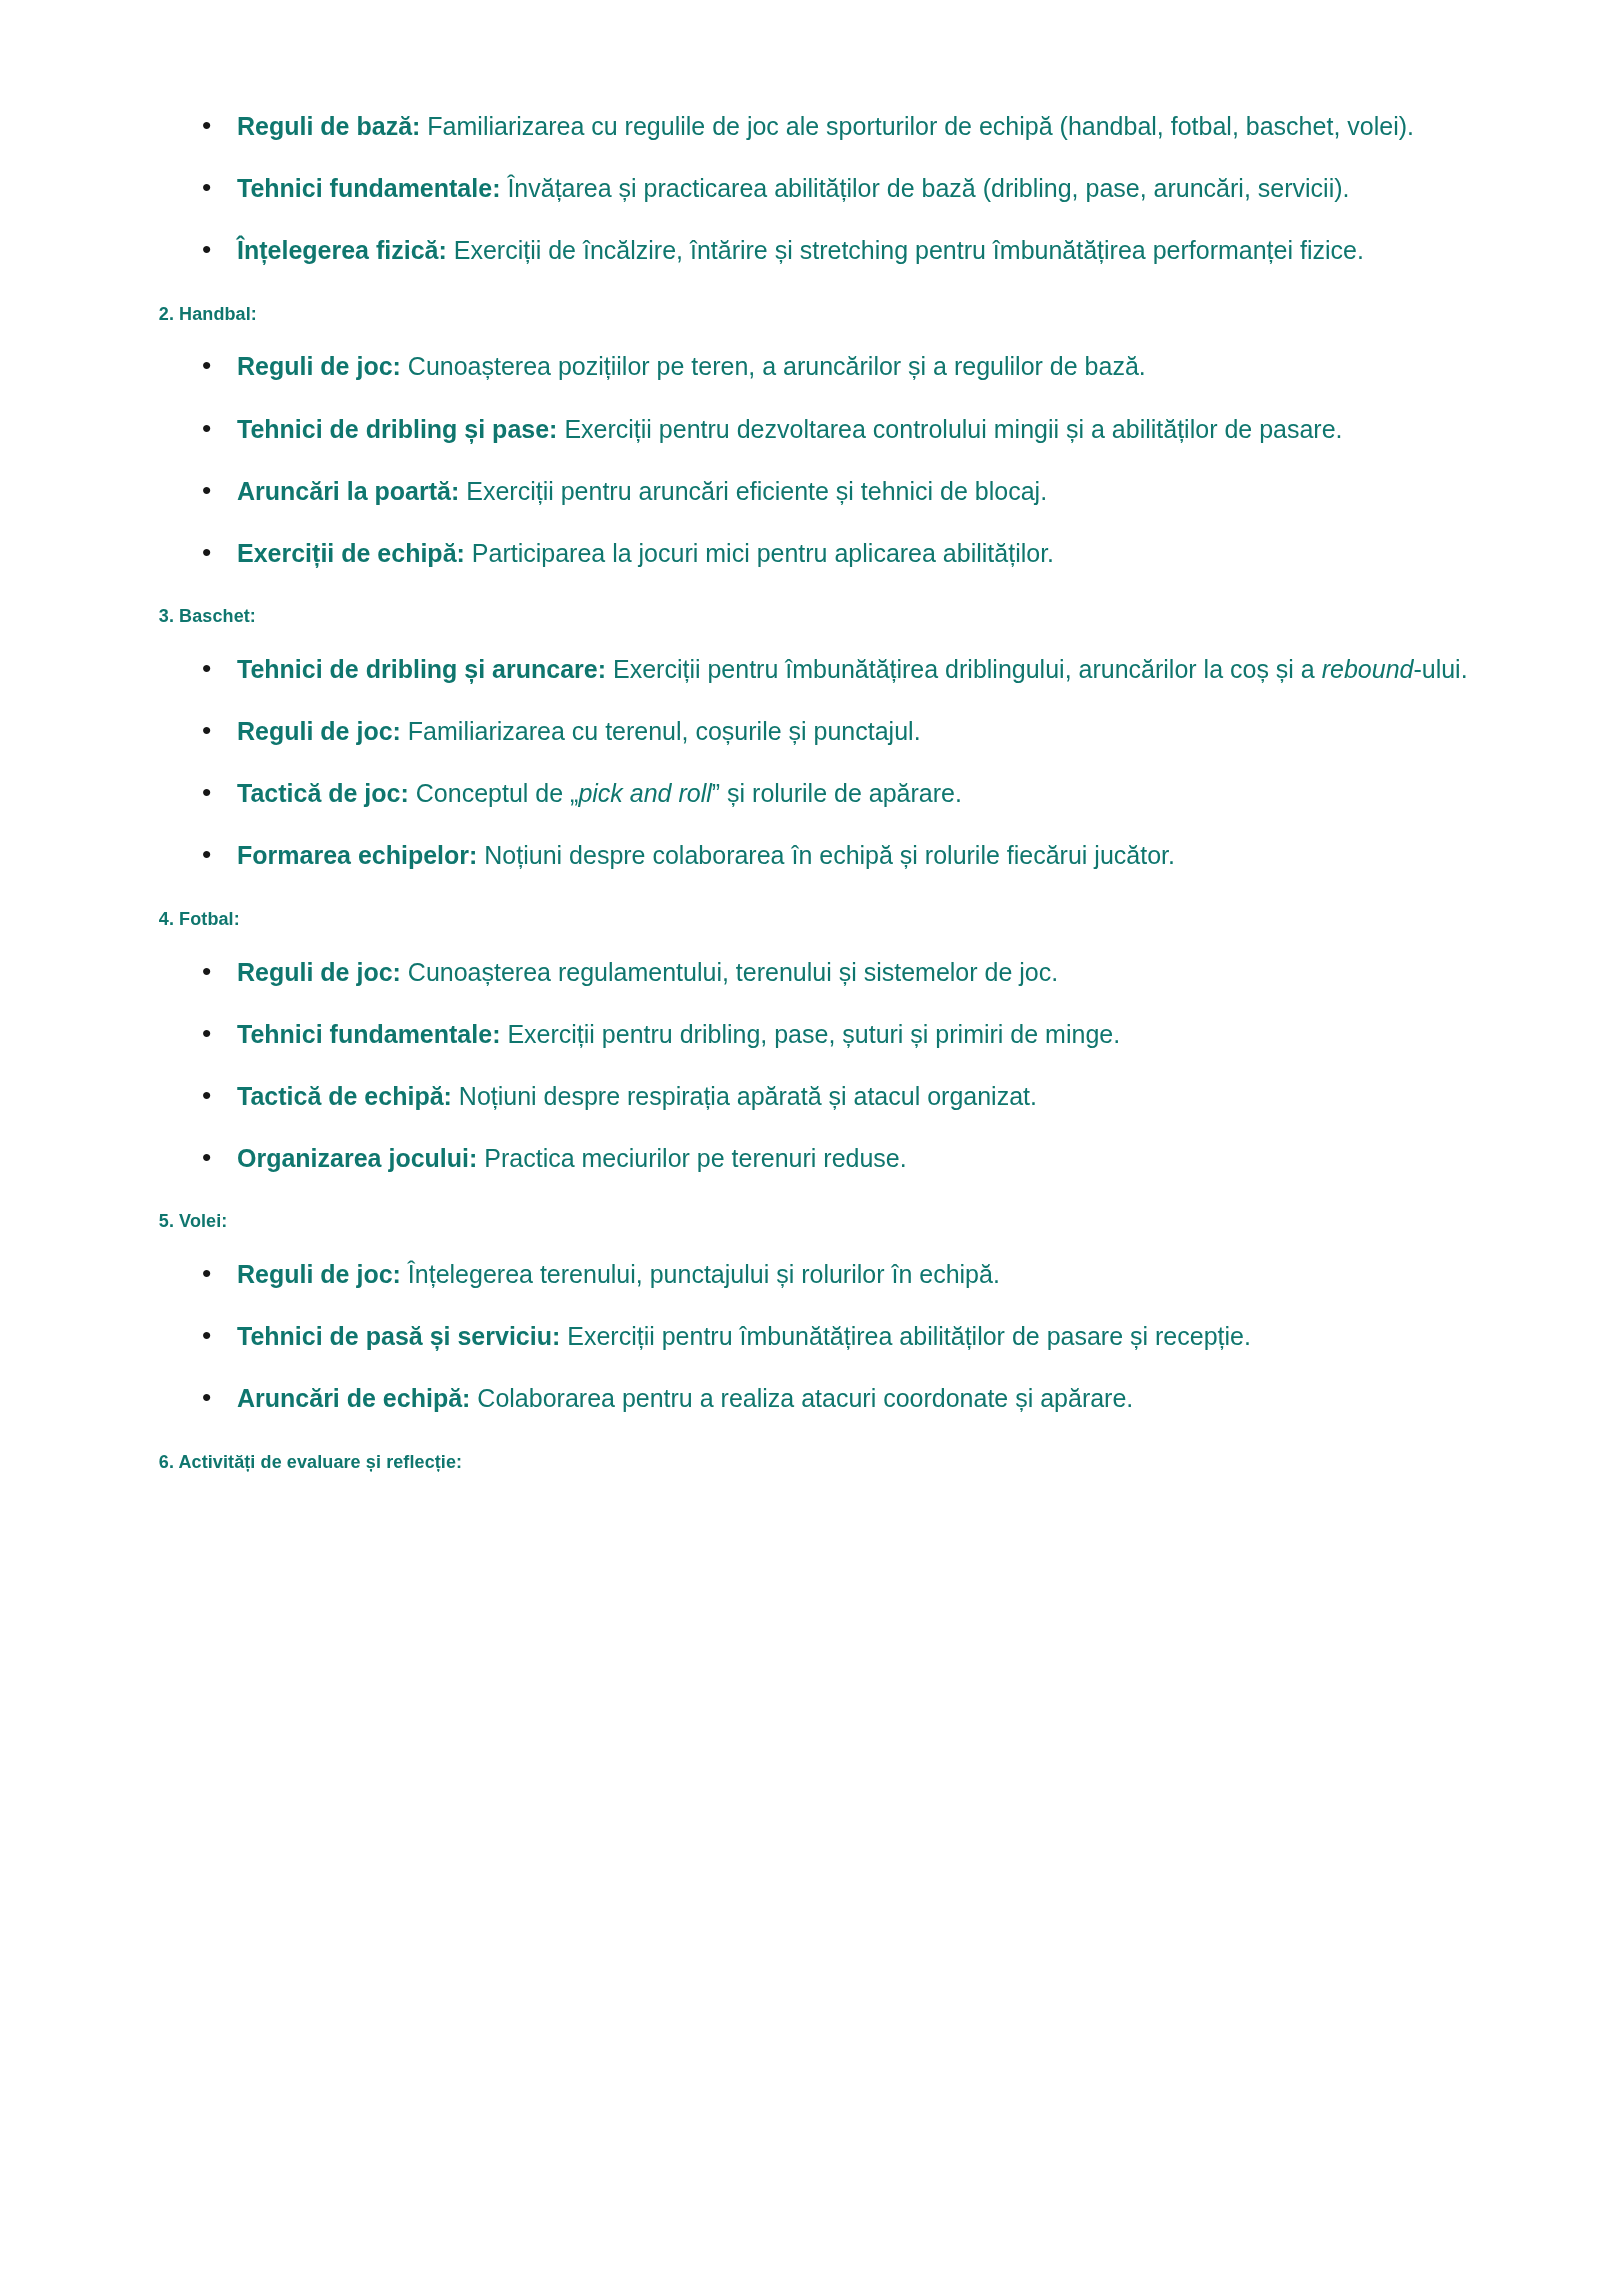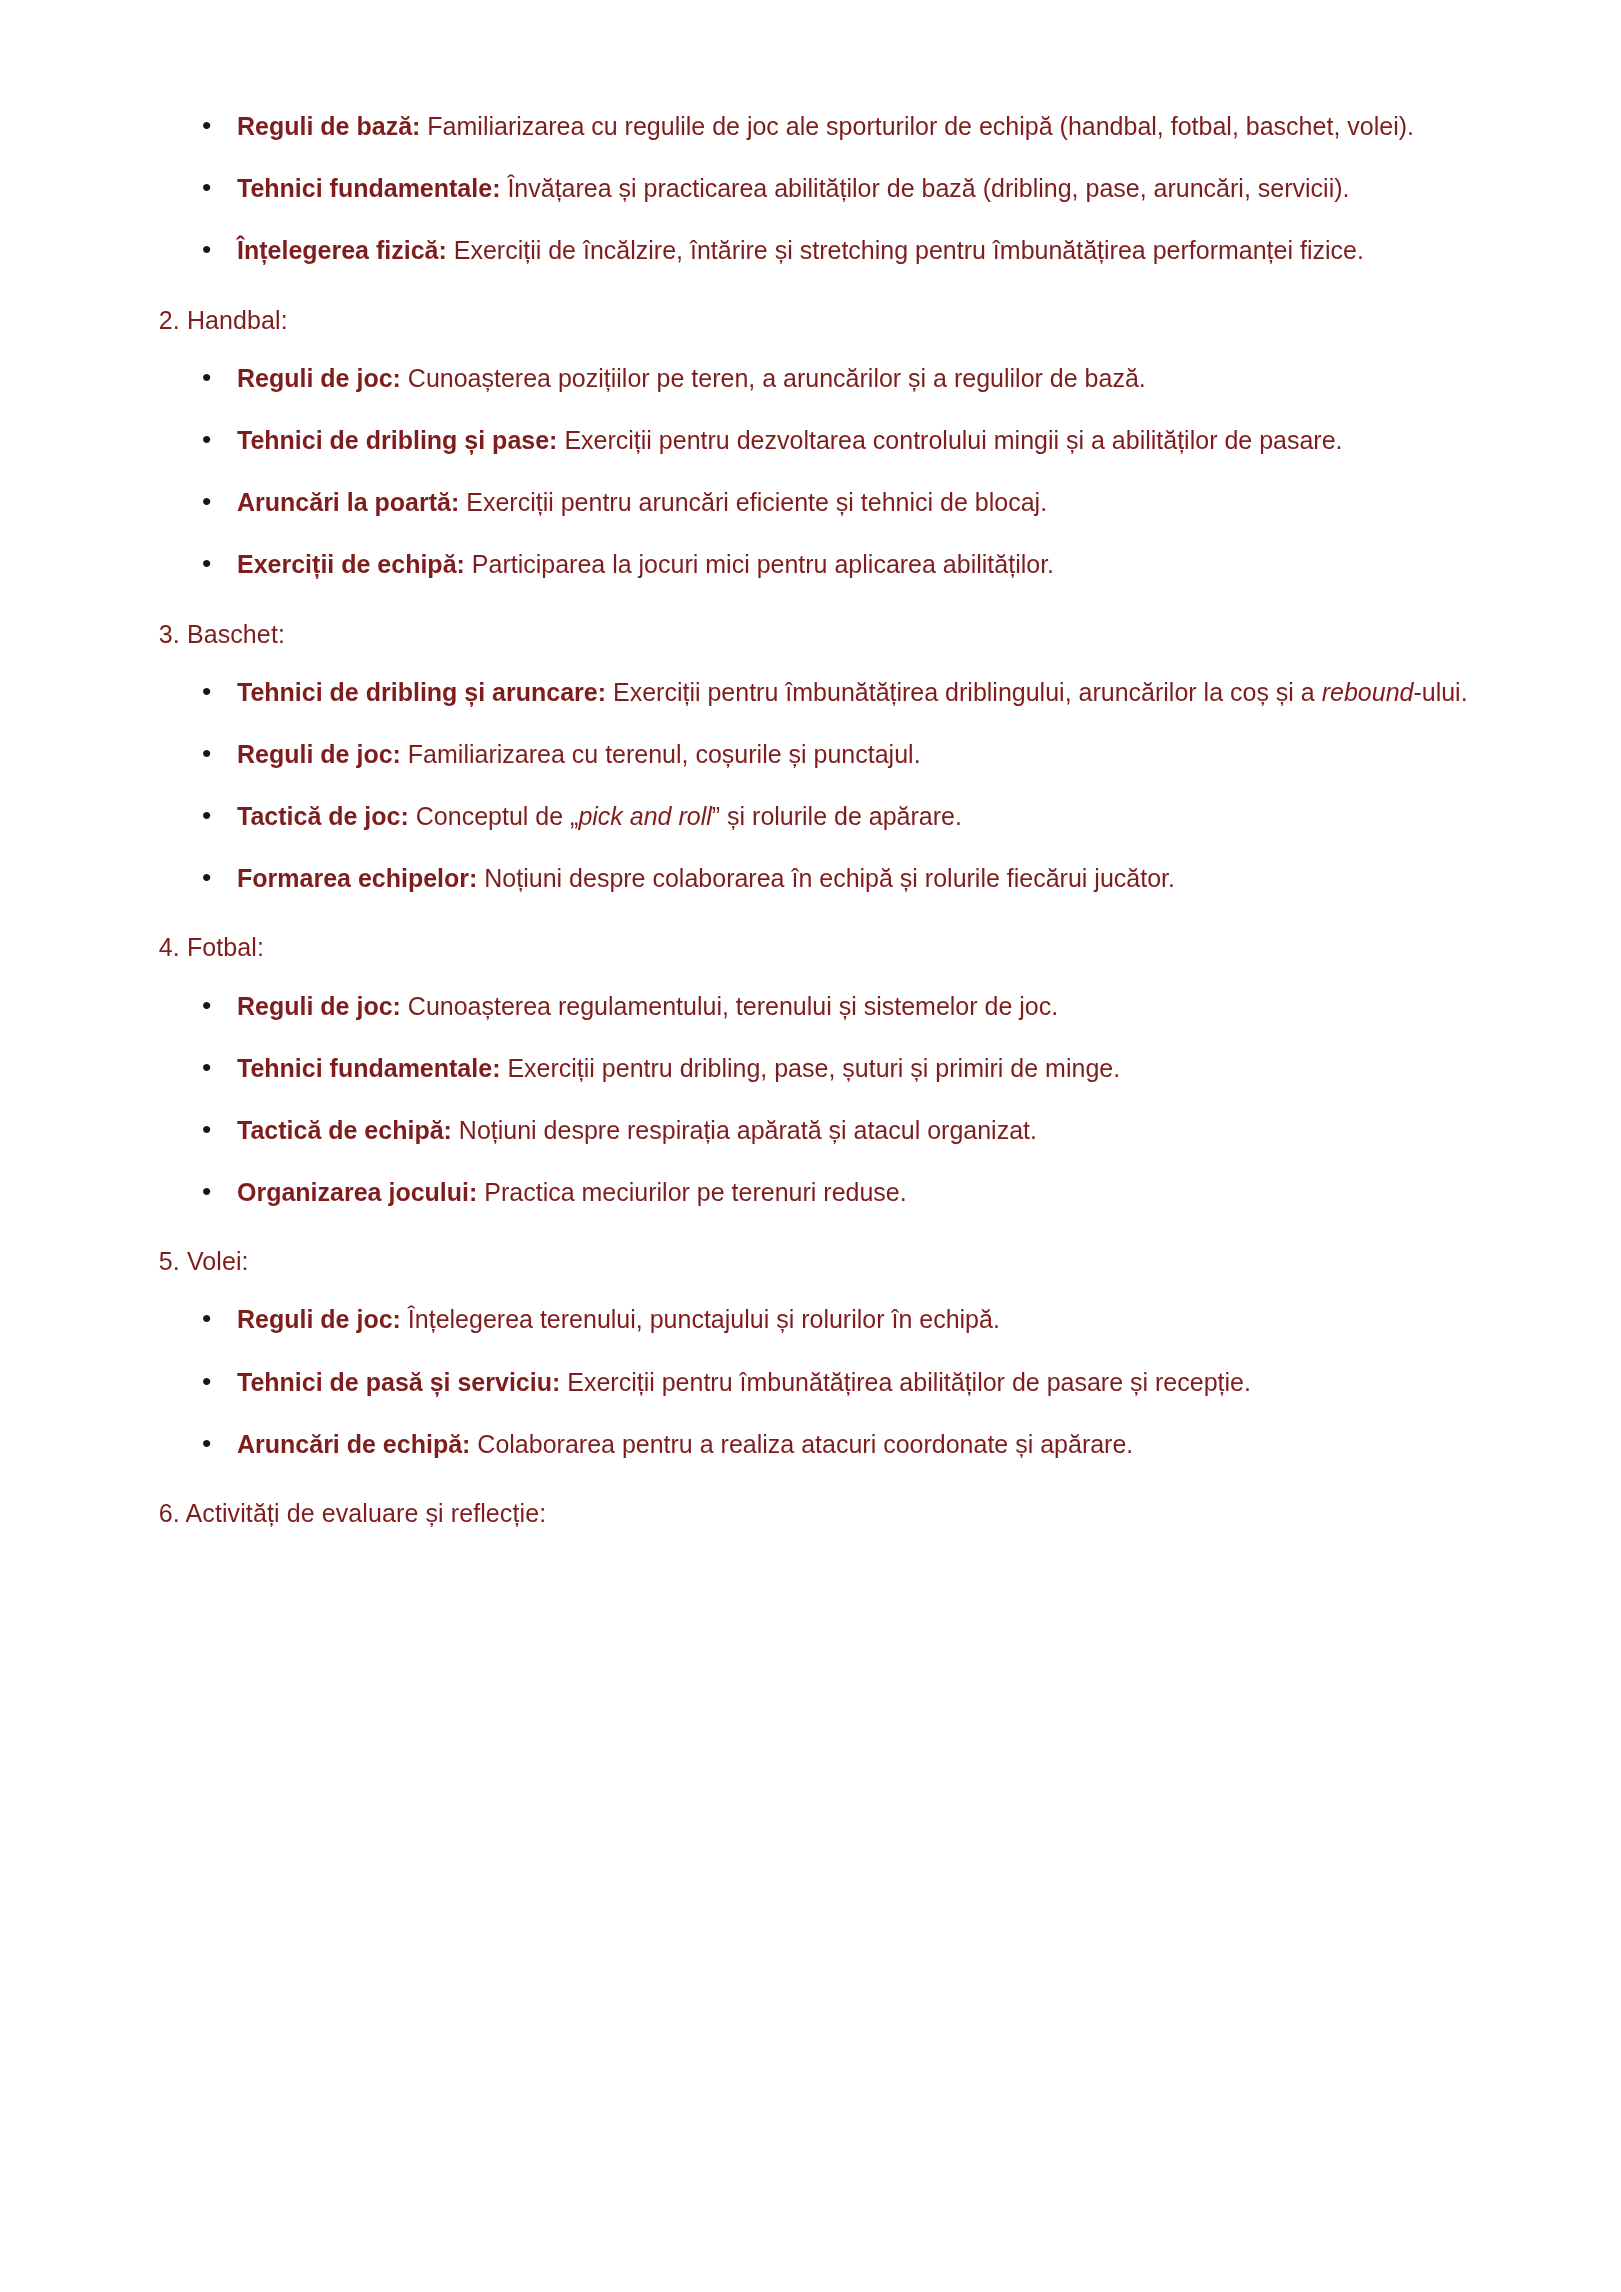--- a/index.html
+++ b/index.html
@@ -17,28 +17,28 @@
   .page {
     width: 1621px;
     min-height: 2293px;
     box-sizing: border-box;
     padding: 106px 147px 78px 147px;
     background: #ffffff;
   }
   .doc-body {
     font-size: 25px;
     line-height: 1.62;
-    color: #7f1d1d;
+    color: #0f766e;
   }
 
   
   .section-heading {
-    font-weight: normal;
+    font-weight: bold;
     margin: 29px 0 17.6px 11.8px;
-    font-size: 25px;
+    font-size: 18px;
     letter-spacing: 0.1px;
   }
 
   
   ul.bullets {
     list-style: none;
     margin: 0 0 7.8px 0;
     padding: 0;
   }
   ul.bullets > li {

